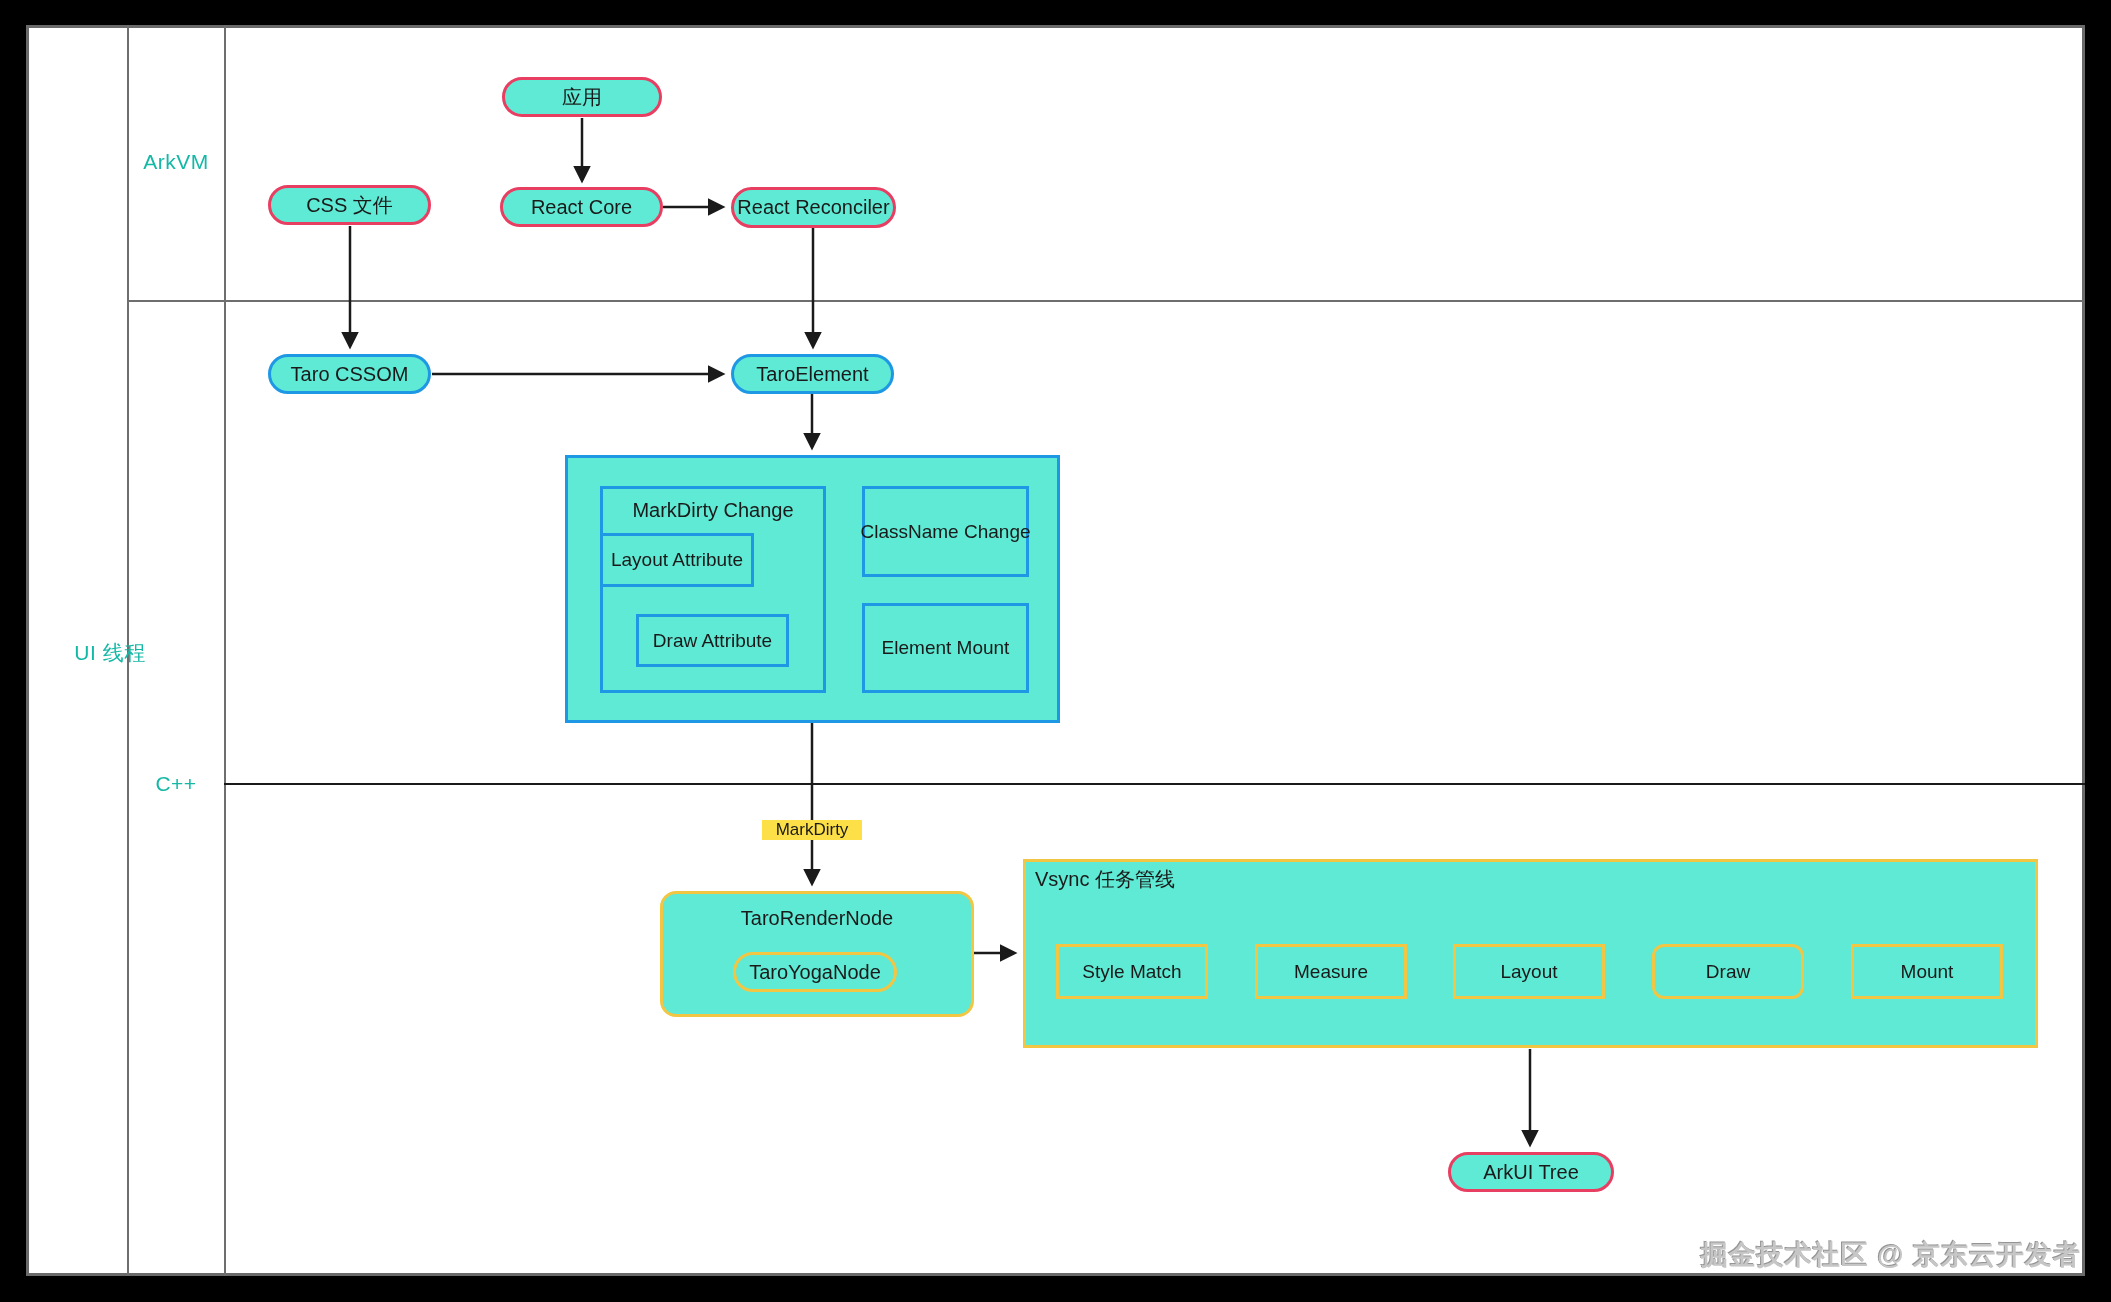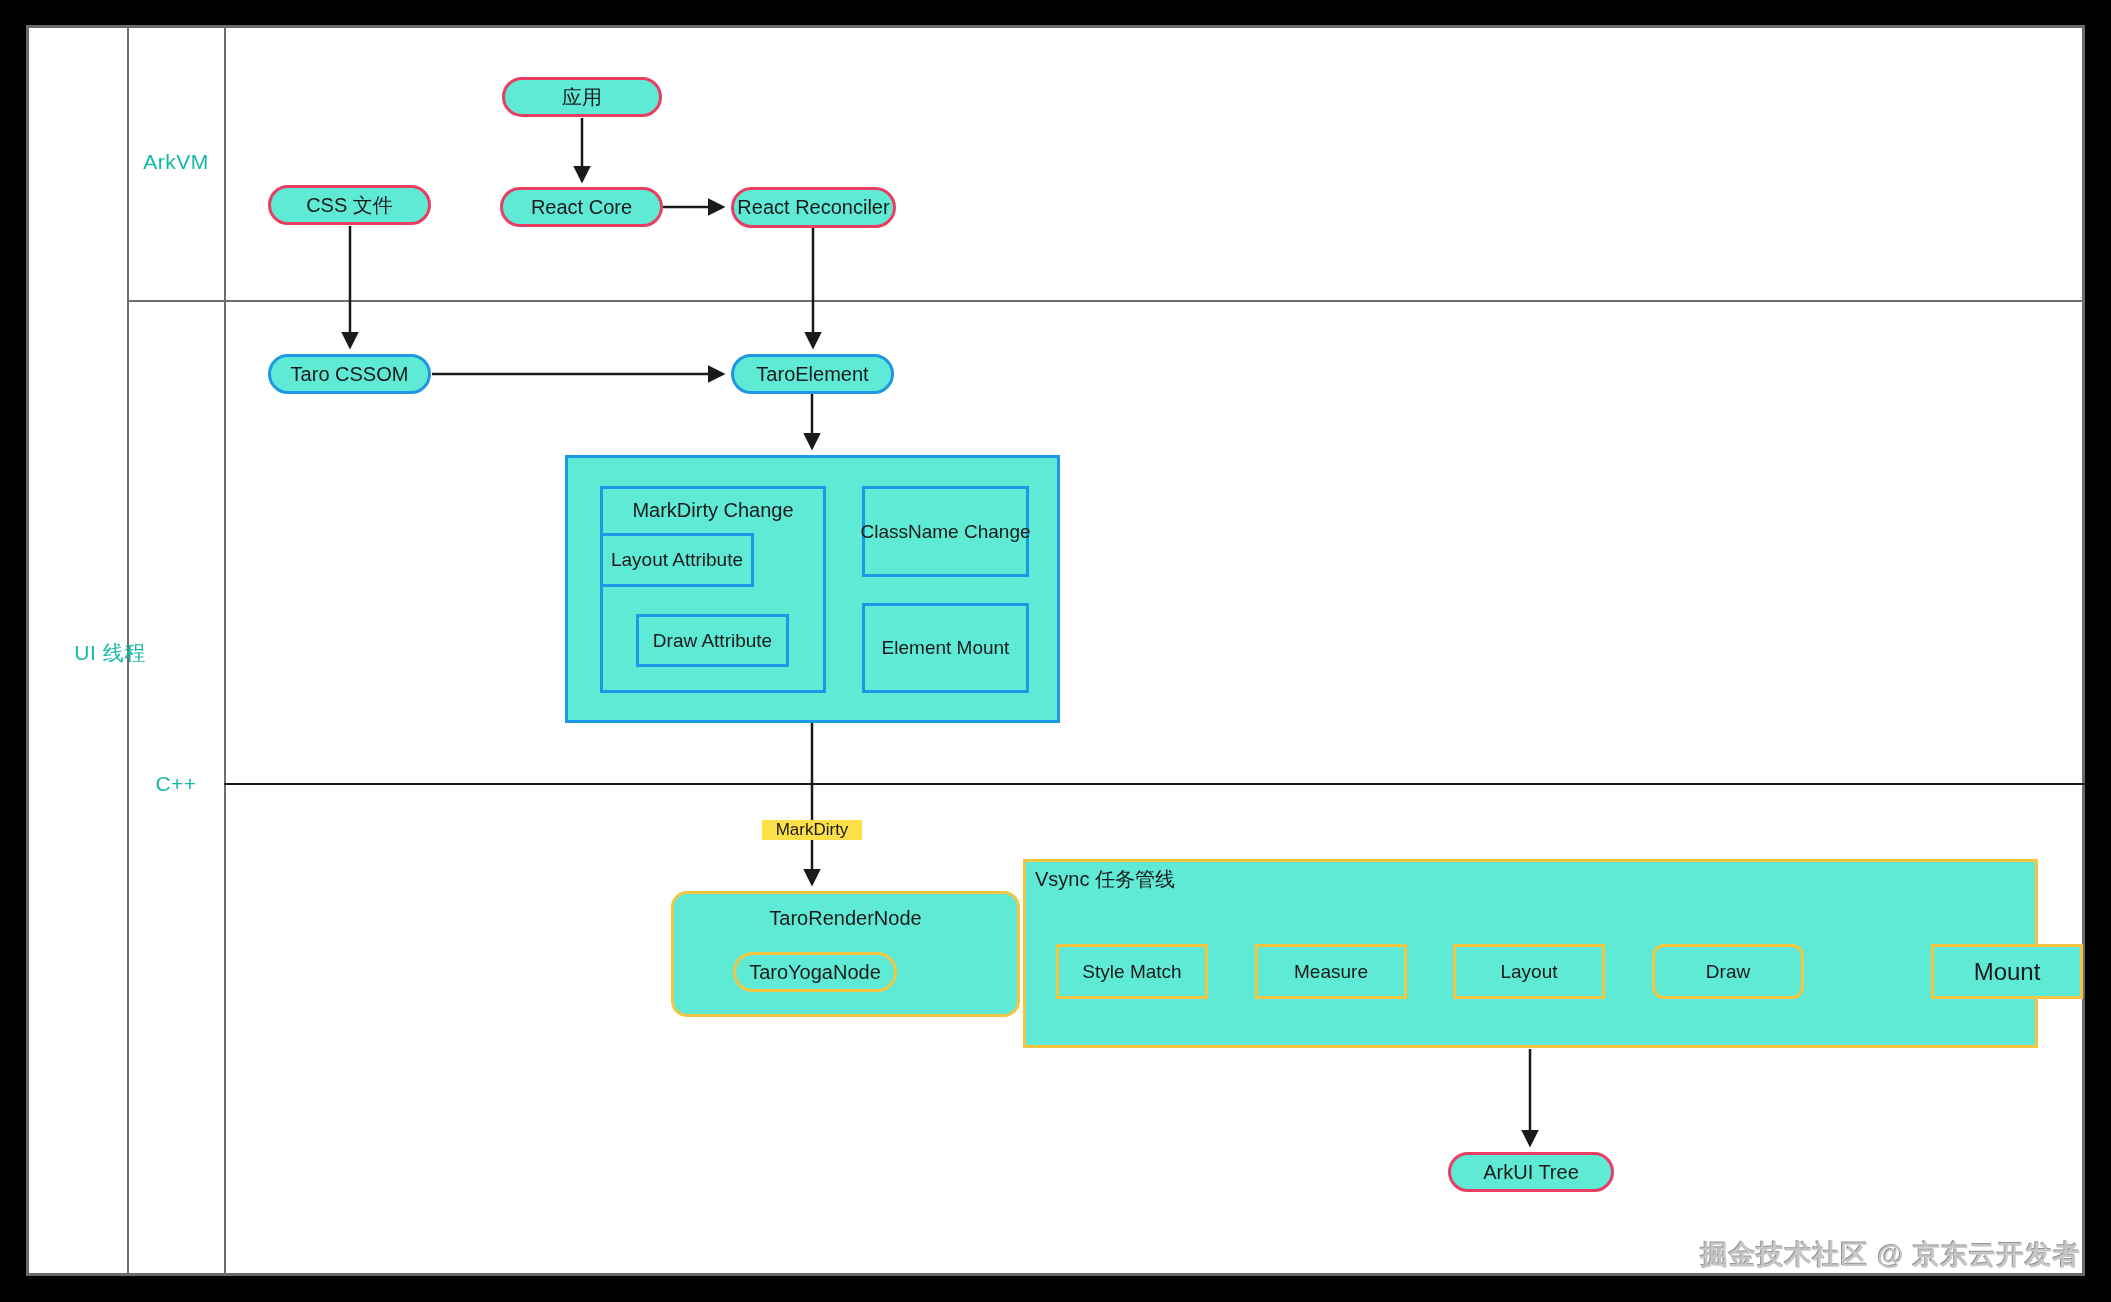--- a/index.html
+++ b/index.html
@@ -81,30 +81,30 @@
   <div class="node rect-blue container-box" style="left:600px;top:486px;width:226px;height:207px;">
     <div class="container-title" style="margin-top:10px;">MarkDirty Change</div>
   </div>
   <div class="node rect-blue" style="left:600px;top:533px;width:154px;height:54px;font-size:19px;">Layout Attribute</div>
   <div class="node rect-blue" style="left:636px;top:614px;width:153px;height:53px;font-size:19px;text-align:center;">Draw Attribute</div>
   <div class="node rect-blue" style="left:862px;top:486px;width:167px;height:91px;font-size:19px;">ClassName Change</div>
   <div class="node rect-blue" style="left:862px;top:603px;width:167px;height:90px;font-size:19px;">Element Mount</div>
 
   <div id="mark-dirty">MarkDirty</div>
 
-  <div class="node round-yellow" style="left:660px;top:891px;width:349px;height:126px;margin-left:11px;">
+  <div class="node round-yellow" style="left:660px;top:891px;width:314px;height:126px;">
     <div class="container-title" style="margin-top:13px;">TaroRenderNode</div>
   </div>
   <div class="node pill-yellow" style="left:733px;top:952px;width:164px;height:40px;">TaroYogaNode</div>
 
   <div class="node rect-yellow container-box" style="left:1023px;top:859px;width:1015px;height:189px;"></div>
   <div id="vsync-title">Vsync 任务管线</div>
 
   <div class="node rect-yellow" style="left:1056px;top:944px;width:152px;height:55px;font-size:19px;">Style Match</div>
   <div class="node rect-yellow" style="left:1255px;top:944px;width:152px;height:55px;font-size:19px;">Measure</div>
   <div class="node rect-yellow" style="left:1453px;top:944px;width:152px;height:55px;font-size:19px;">Layout</div>
   <div class="node rect-yellow" style="left:1652px;top:944px;width:152px;height:55px;font-size:19px;border-radius:12px;">Draw</div>
-  <div class="node rect-yellow" style="left:1931px;top:944px;width:152px;height:55px;font-size:24px;">Mount</div>
+  <div class="node rect-yellow" style="left:1851px;top:944px;width:152px;height:55px;font-size:19px;">Mount</div>
 
   <div class="node pill-pink" style="left:1448px;top:1152px;width:166px;height:40px;">ArkUI Tree</div>
 
   <div id="watermark">掘金技术社区 @ 京东云开发者</div>
 </div>
 
 </body></html>

